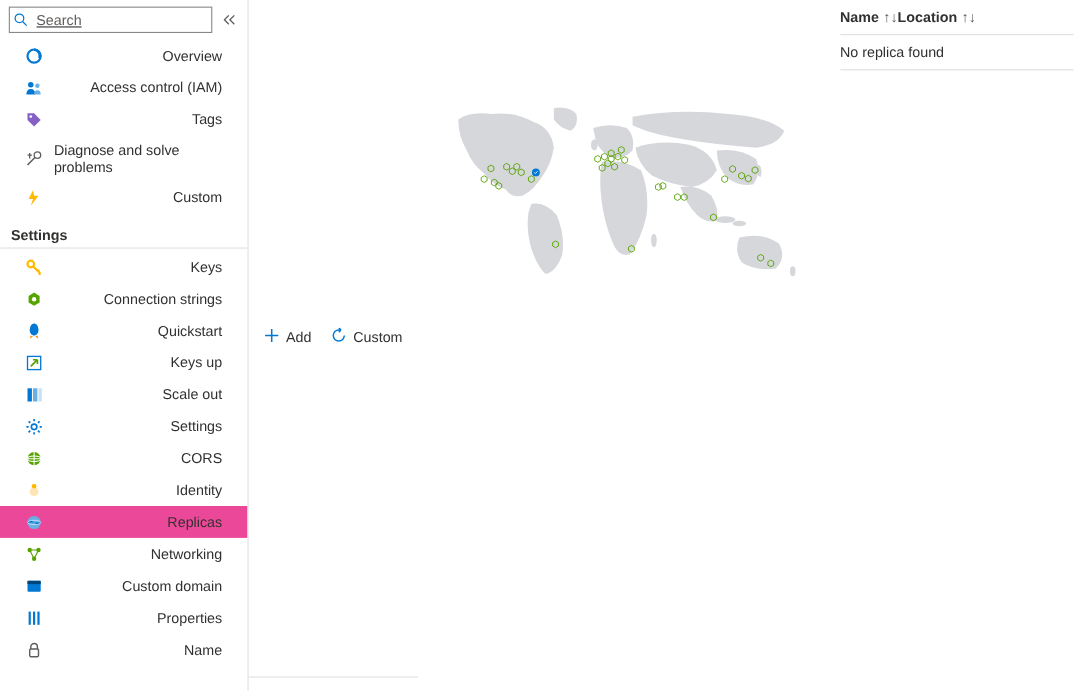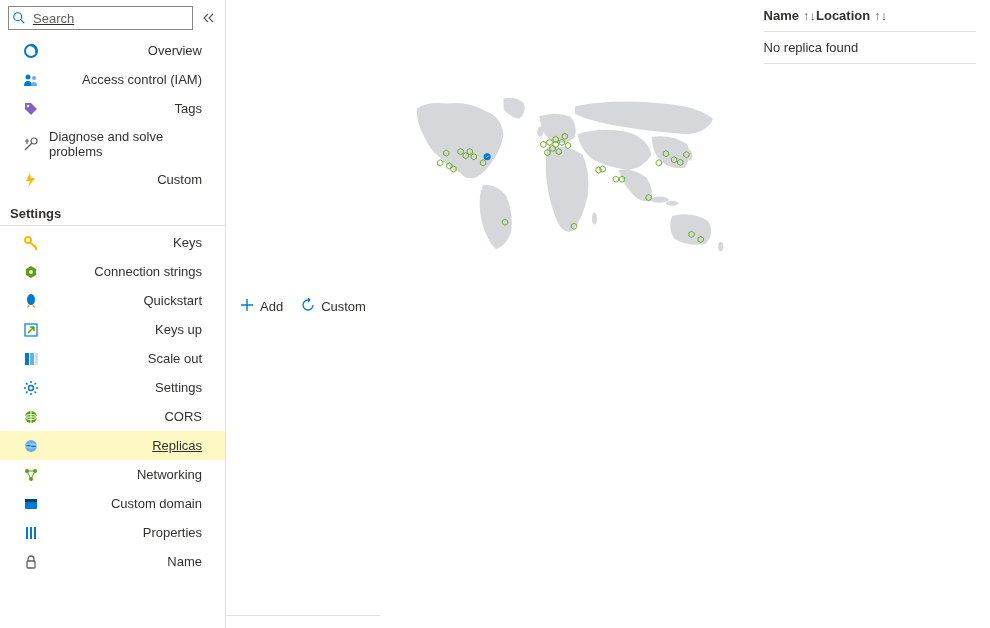--- a/index.html
+++ b/index.html
@@ -63,21 +63,21 @@
   .nav-scroll::-webkit-scrollbar-thumb { background: #c8c6c4; }
   .nav-item {
     display: flex;
     align-items: center;
     gap: 10px;
     padding: 6px 23px;
     cursor: pointer;
     min-height: 29px;
     justify-content: space-between;
   }
-  .nav-item.active { background: #fef9c3; text-decoration: underline; }
+  .nav-item.active { background: #ec4899; }
   .nav-icon {
     width: 16px;
     height: 16px;
     display: inline-flex;
     align-items: center;
     justify-content: center;
     flex-shrink: 0;
   }
   .nav-section {
     font-weight: 600;
@@ -264,20 +264,30 @@
     </div>
     <div class="nav-item">
       <span class="nav-icon">
           <svg width="16" height="16" viewBox="0 0 16 16">
             <circle cx="8" cy="8" r="6" fill="#57a300"></circle>
             <ellipse cx="8" cy="8" rx="6" ry="2.5" fill="none" stroke="#fff" stroke-width="1"></ellipse>
             <path d="M8 2 L8 14 M2 8 L14 8" stroke="#fff" stroke-width="1"></path>
           </svg>
         </span>
       <span>CORS</span>
+    </div>
+    <div class="nav-item">
+      <span class="nav-icon">
+          <svg width="16" height="16" viewBox="0 0 16 16">
+            <circle cx="8" cy="4" r="2" fill="#ffb900"></circle>
+            <circle cx="8" cy="9" r="4" fill="#ffe5b6"></circle>
+            <circle cx="8" cy="4" r="2" fill="#ffb900"></circle>
+          </svg>
+        </span>
+      <span>Identity</span>
     </div>
     <div class="nav-item active">
       <span class="nav-icon">
           <svg width="16" height="16" viewBox="0 0 16 16">
             <circle cx="8" cy="8" r="6" fill="#69afe5"></circle>
             <path d="M2 8 Q5 5 8 8 Q11 11 14 8" fill="#0078d4"></path>
             <ellipse cx="8" cy="8" rx="6" ry="2" fill="none" stroke="#fff" stroke-width="0.8" opacity="0.6"></ellipse>
           </svg>
         </span>
       <span>Replicas</span>

